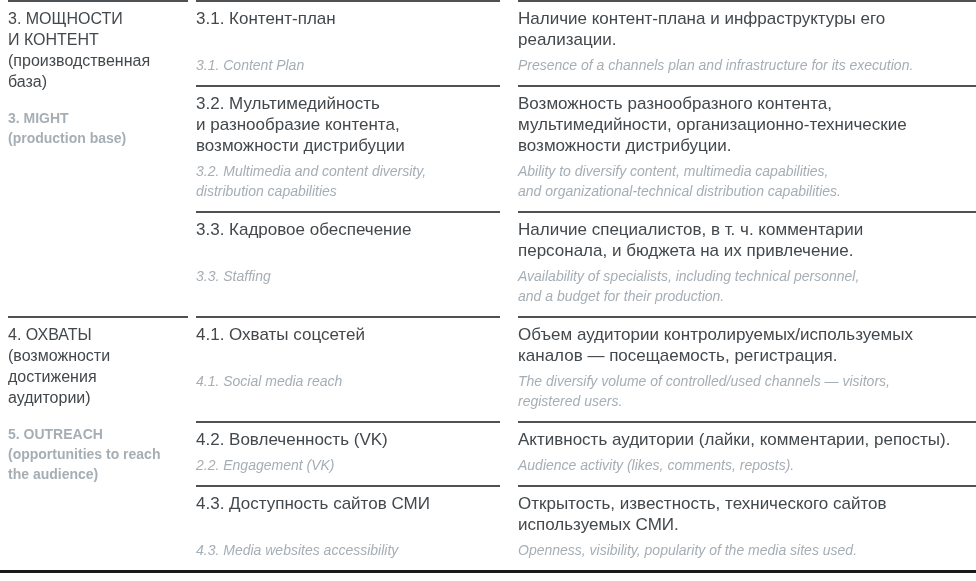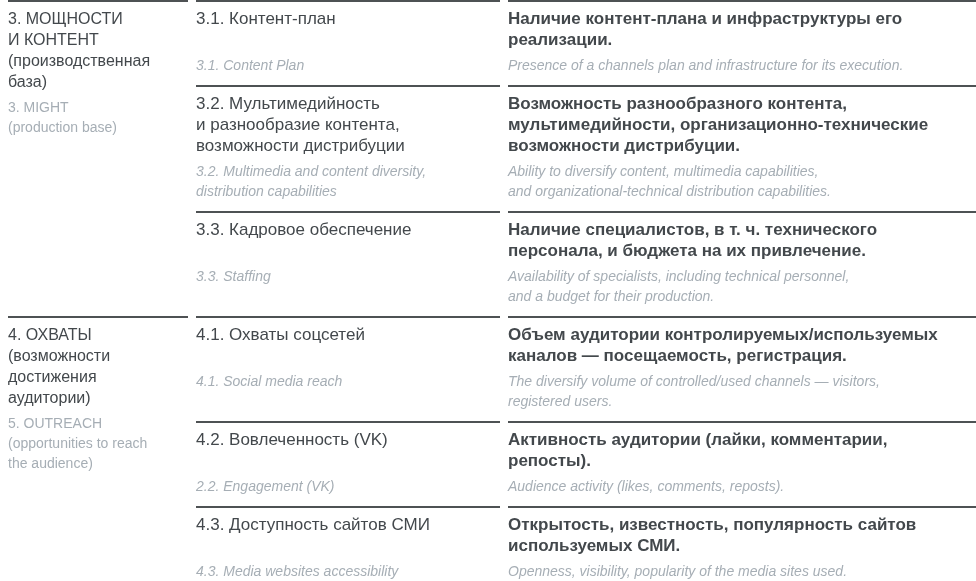--- a/index.html
+++ b/index.html
@@ -7,34 +7,34 @@
     --gray:#a6aeb5;
     --line:#4e5254;
     --rule:#1a1a1a;
   }
   *{box-sizing:border-box;}
   body{margin:0;background:#fff;font-family:"Liberation Sans",sans-serif;}
   .page{width:976px;height:581px;background:#fff;overflow:hidden;}
   .section{display:grid;grid-template-columns:180px 1fr;column-gap:8px;padding-left:8px;}
   .cat{border-top:2px solid var(--line);padding-top:6px;}
   .cat-ru{font-size:16px;line-height:21px;color:var(--dark);white-space:pre-line;}
-  .cat-en{margin-top:5px;font-size:14px;line-height:20px;color:var(--gray);white-space:pre-line;}
+  .cat-en{margin-top:16px;font-size:14px;line-height:20px;color:var(--gray);white-space:pre-line;font-weight:bold;}
   .rows{display:block;}
-  .row{display:grid;grid-template-columns:304px 1fr;column-gap:8px;}
+  .row{display:grid;grid-template-columns:304px 1fr;column-gap:18px;}
   .crit-ru,.desc-ru{
     border-top:2px solid var(--line);
     padding-top:6px;
     font-size:17px;line-height:21px;color:var(--dark);white-space:pre-line;
   }
   .crit-en,.desc-en{
     padding-top:5px;padding-bottom:10px;
     font-size:14px;line-height:20px;color:var(--gray);white-space:pre-line;font-style:italic;
   }
   .crit-ru{grid-column:1;grid-row:1;}
-  .desc-ru{grid-column:2;grid-row:1;padding-right:12px;font-weight:bold;}
+  .desc-ru{grid-column:2;grid-row:1;padding-right:12px;}
   .crit-en{grid-column:1;grid-row:2;}
   .desc-en{grid-column:2;grid-row:2;padding-right:12px;}
   .bottom-rule{height:3px;background:var(--rule);width:976px;}
 </style>
 </head>
 <body>
 
 <div class="page">
 
   <div class="section">
@@ -61,21 +61,21 @@
         <div class="desc-ru">Возможность разнообразного контента,
 мультимедийности, организационно-технические
 возможности дистрибуции.</div>
         <div class="crit-en">3.2. Multimedia and content diversity,
 distribution capabilities</div>
         <div class="desc-en">Ability to diversify content, multimedia capabilities,
 and organizational-technical distribution capabilities.</div>
       </div>
       <div class="row">
         <div class="crit-ru">3.3. Кадровое обеспечение</div>
-        <div class="desc-ru">Наличие специалистов, в т. ч. технического
+        <div class="desc-ru">Наличие специалистов, в т. ч. комментарии
 персонала, и бюджета на их привлечение.</div>
         <div class="crit-en">3.3. Staffing</div>
         <div class="desc-en">Availability of specialists, including technical personnel,
 and a budget for their production.</div>
       </div>
     </div>
   </div>
 
   <div class="section">
     <div class="cat">
@@ -97,21 +97,21 @@
 registered users.</div>
       </div>
       <div class="row">
         <div class="crit-ru">4.2. Вовлеченность (VK)</div>
         <div class="desc-ru">Активность аудитории (лайки, комментарии, репосты).</div>
         <div class="crit-en">2.2. Engagement (VK)</div>
         <div class="desc-en">Audience activity (likes, comments, reposts).</div>
       </div>
       <div class="row">
         <div class="crit-ru">4.3. Доступность сайтов СМИ</div>
-        <div class="desc-ru">Открытость, известность, популярность сайтов
+        <div class="desc-ru">Открытость, известность, технического сайтов
 используемых СМИ.</div>
         <div class="crit-en">4.3. Media websites accessibility</div>
         <div class="desc-en">Openness, visibility, popularity of the media sites used.</div>
       </div>
     </div>
   </div>
 
   <div class="bottom-rule"></div>
 </div>
 

